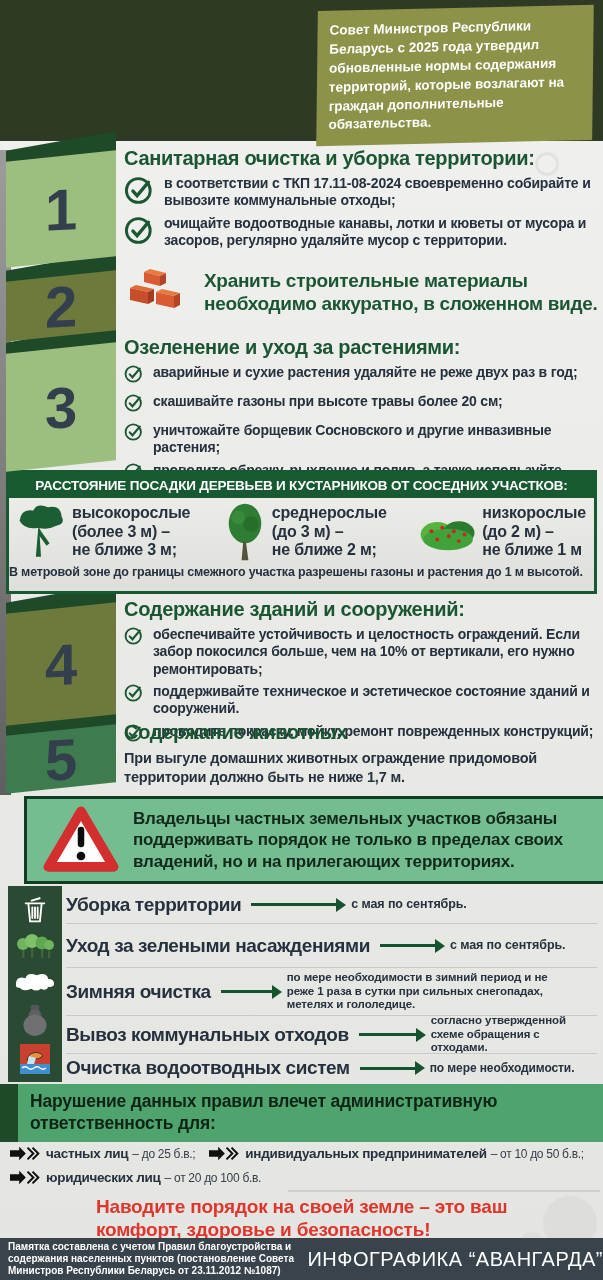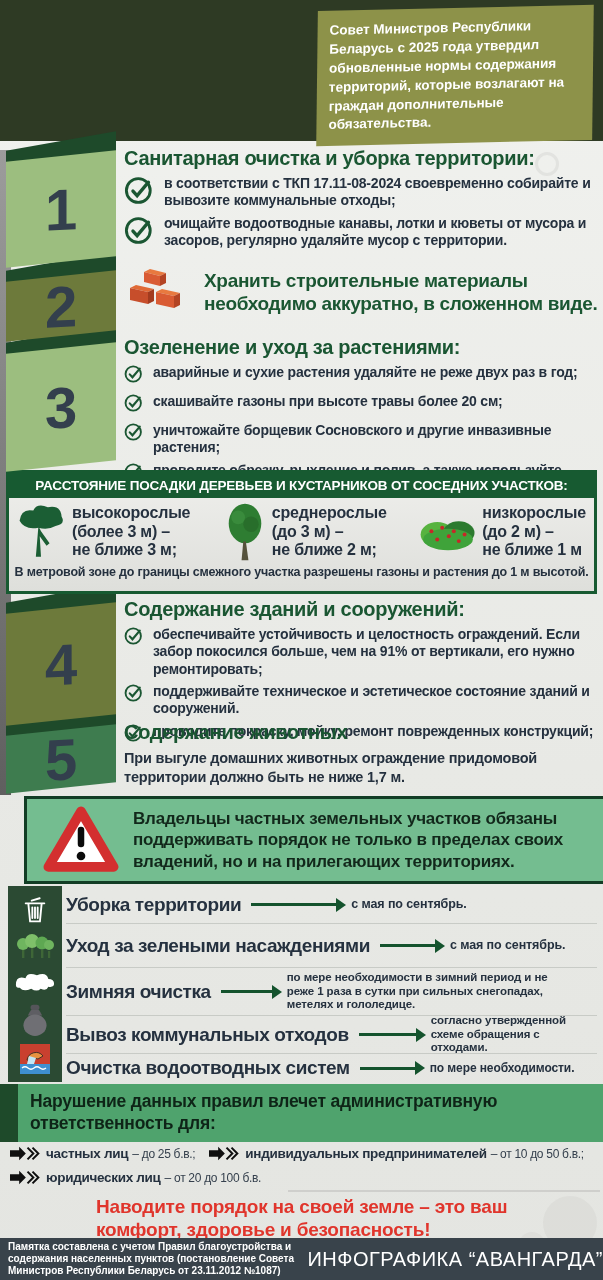--- a/index.html
+++ b/index.html
@@ -47,21 +47,21 @@
   
   .distance { position:absolute; left:6px; top:470px; width:591px; height:124px;
               border:3px solid #175A31; background:linear-gradient(180deg,#EFEFEC,#DEDFDB); }
   .dist-head { background:#175A31; color:#FFF; font-size:13.5px; font-weight:bold;
                text-align:center; padding:5px 2px; letter-spacing:-0.2px; }
   .dist-body { display:flex; justify-content:space-between; padding:4px 8px 0 6px; }
   .dist-item { display:flex; align-items:center; }
   .dist-item svg { flex:0 0 auto; margin-right:5px; }
   .dist-text { font-size:16px; font-weight:bold; color:#25313F; line-height:1.18;
                white-space:pre-line; letter-spacing:-0.2px; }
-  .dist-footer { font-size:12.5px; font-weight:bold; color:#25313F; text-align:center;
+  .dist-footer { font-size:12.5px; font-weight:bold; color:#25313F; text-align:left;
                  padding-top:3px; letter-spacing:-0.2px; }
 
   
   .warning { position:absolute; left:24px; top:796px; width:588px; height:88px;
              background:#74BD90; border:3px solid #123D25; display:flex; align-items:center; }
   .warning svg { flex:0 0 76px; margin:0 14px 0 16px; }
   .warning-text { font-size:17px; font-weight:bold; color:#12281B; line-height:1.25;
                   letter-spacing:-0.2px; padding-right:8px; }
 
   
@@ -261,21 +261,21 @@
     <div class="dist-footer">В метровой зоне до границы смежного участка разрешены газоны и растения до 1 м высотой.</div>
   </div>
 
   <div class="section s4">
     <div class="sec-title">Содержание зданий и сооружений:</div>
     <div class="check-item">
       <span class="ck ck-sm"><svg viewBox="0 0 26 26">
             <circle cx="12" cy="13" r="10" fill="none" stroke="#1A5632" stroke-width="2.4"></circle>
             <path d="M7.5 13.5l3.5 3.8L20.5 6" fill="none" stroke="#1A5632" stroke-width="2.8" stroke-linecap="round"></path>
           </svg></span>
-      <span class="item-text">обеспечивайте устойчивость и целостность ограждений. Если забор покосился больше, чем на 91% от вертикали, его нужно ремонтировать;</span>
+      <span class="item-text">обеспечивайте устойчивость и целостность ограждений. Если забор покосился больше, чем на 10% от вертикали, его нужно ремонтировать;</span>
     </div>
     <div class="check-item">
       <span class="ck ck-sm"><svg viewBox="0 0 26 26">
             <circle cx="12" cy="13" r="10" fill="none" stroke="#1A5632" stroke-width="2.4"></circle>
             <path d="M7.5 13.5l3.5 3.8L20.5 6" fill="none" stroke="#1A5632" stroke-width="2.8" stroke-linecap="round"></path>
           </svg></span>
       <span class="item-text">поддерживайте техническое и эстетическое состояние зданий и сооружений.</span>
     </div>
     <div class="check-item">
       <span class="ck ck-sm"><svg viewBox="0 0 26 26">

